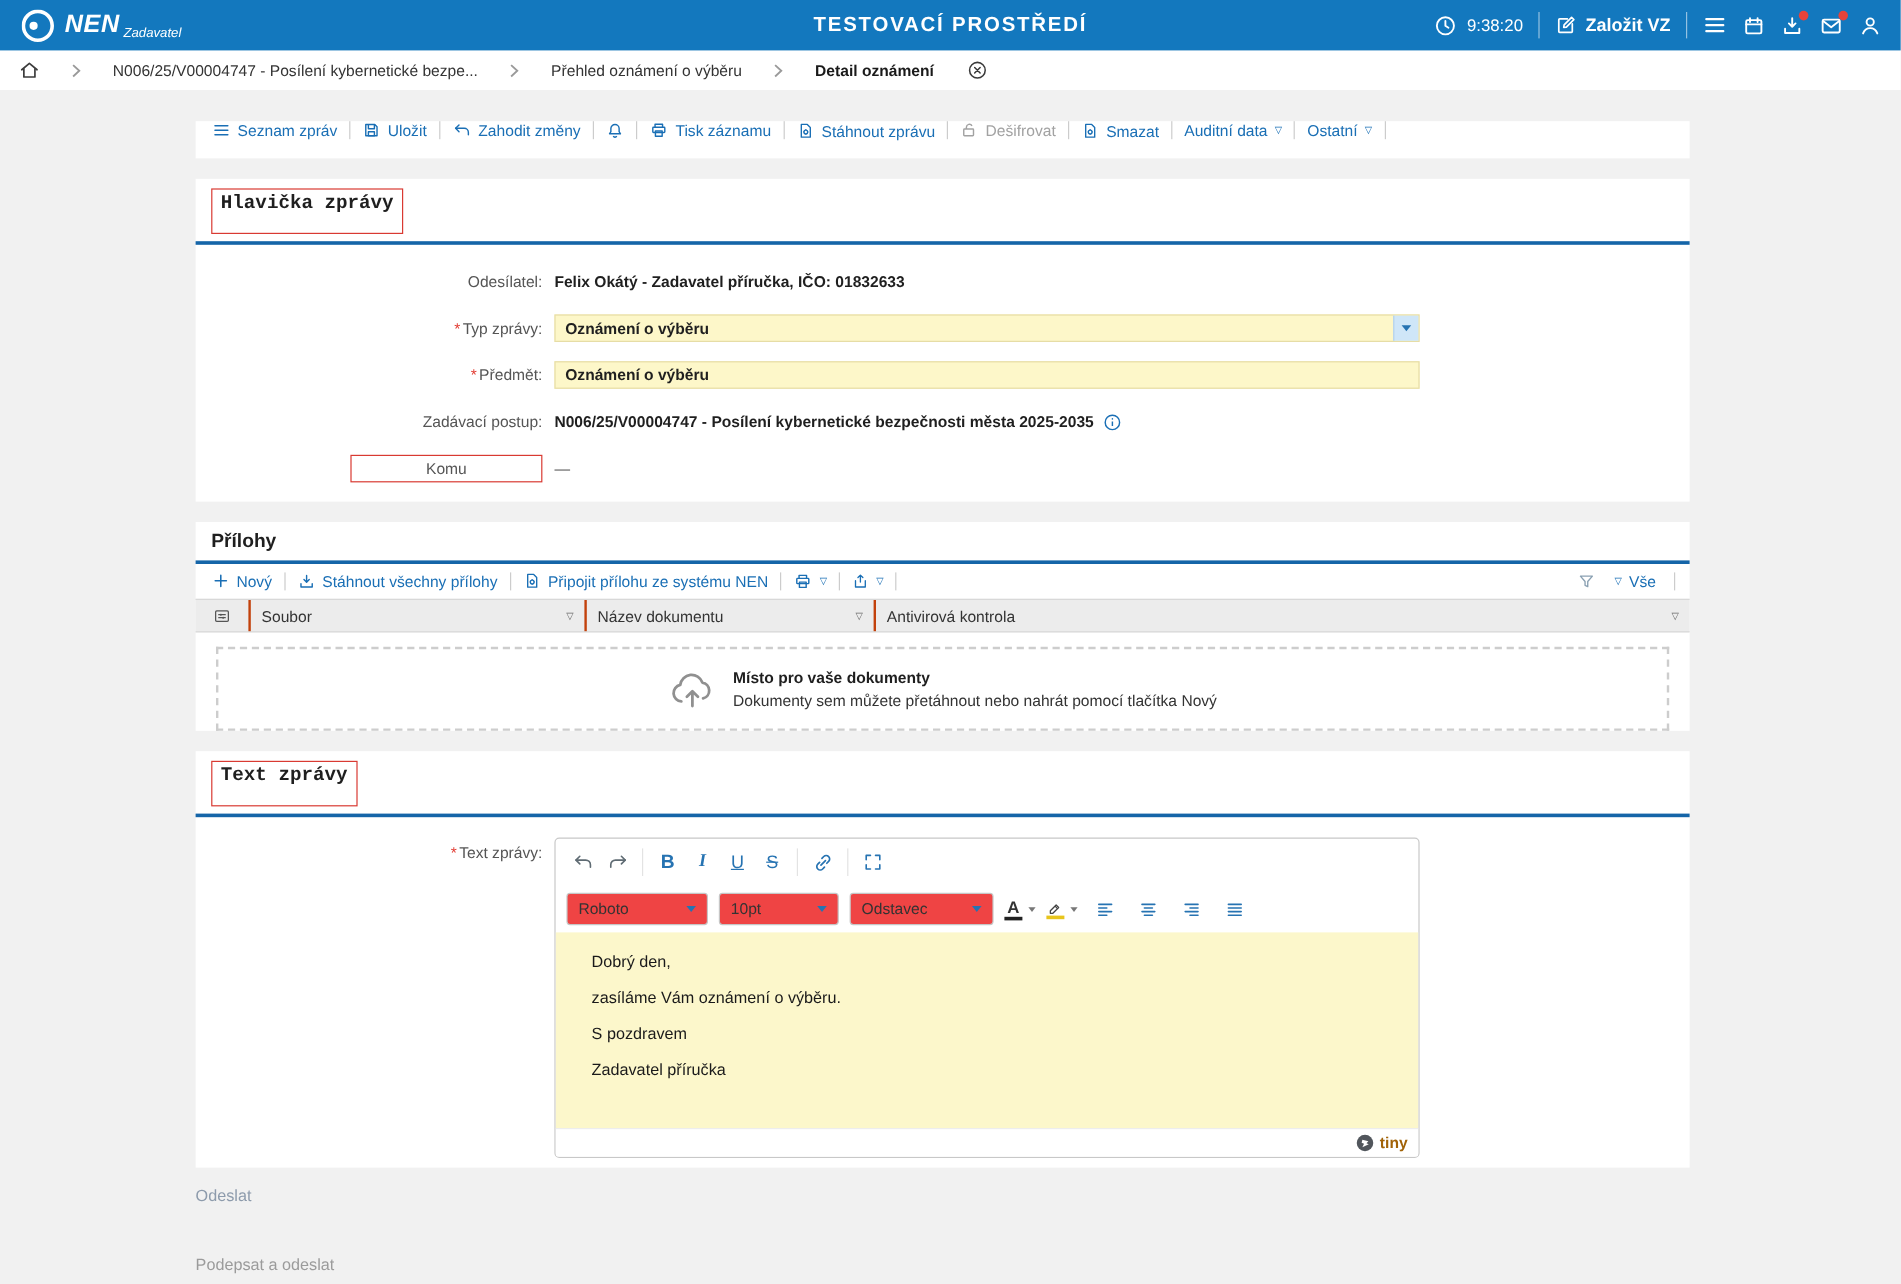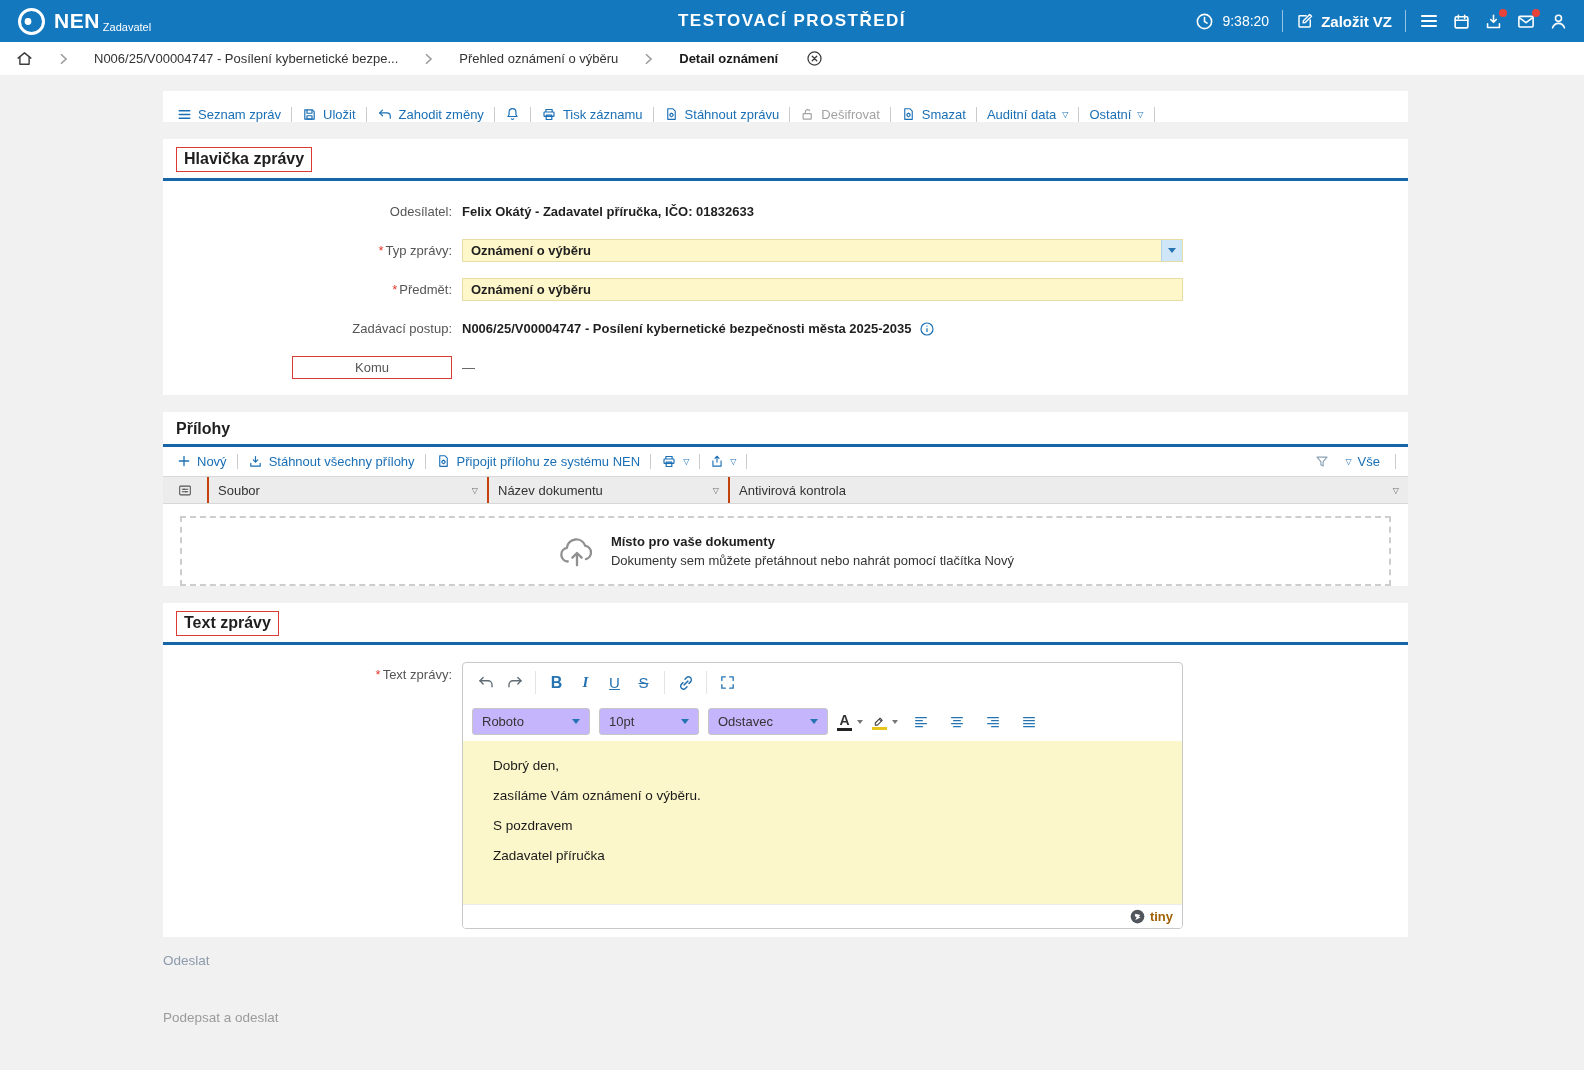--- a/index.html
+++ b/index.html
@@ -11,21 +11,21 @@
     color: #222;
   }
   svg { display: block; }
   [data-interactable="true"] { cursor: pointer; }
 
   
   .topbar {
     height: 42px; background: #1378be; color: #fff;
     display: flex; align-items: center; padding: 0 16px 0 18px; position: relative;
   }
-  .topbar-left { display: flex; align-items: flex-start; }
+  .topbar-left { display: flex; align-items: center; font-style: italic; }
   .logo { margin-top: 1px; }
   .brand { font-size: 21px; font-weight: bold; letter-spacing: .5px; margin-left: 9px; line-height: 28px; }
   .brand-sub { font-size: 11px; margin-left: 3px; margin-top: 14px; }
   .topbar-title {
     position: absolute; left: 50%; transform: translateX(-50%);
     font-weight: bold; font-size: 17px; letter-spacing: 1.5px;
   }
   .topbar-right { margin-left: auto; display: flex; align-items: center; gap: 13px; }
   .tb-sep { width: 1px; height: 22px; background: rgba(255,255,255,.55); }
   .time { font-size: 14px; margin-left: -5px; }
@@ -39,31 +39,31 @@
     padding: 0 16px; gap: 26px; font-size: 13px; color: #333;
   }
   .bc-item.current { font-weight: bold; color: #1a1a1a; }
   .bc-close { margin-left: 2px; }
 
   
   .content { width: 1245px; margin-left: 163px; }
   .card { background: #fff; }
 
   
-  .toolbar-card { margin-top: 16px; height: 31px; display: flex; align-items: flex-end; padding: 0 4px; }
+  .toolbar-card { margin-top: 26px; height: 31px; display: flex; align-items: flex-start; padding: 0 4px; }
   .tlink { display: inline-flex; align-items: center; gap: 6px; color: #1a6fb5; font-size: 13px; padding: 0 10px; white-space: nowrap; }
   .tlink.disabled { color: #a2a2a2; }
   .tsep { width: 1px; height: 15px; background: #ccc; flex: none; }
   .caret-char { font-size: 8px; line-height: 1; margin-top: 1px; }
 
   
   .section { margin-top: 17px; }
   .section-head { padding: 8px 13px 6px; }
   .section-title { font-size: 16px; font-weight: bold; color: #1f1f1f; display: inline-block; }
-  .red-box { border: 1px solid #d93a32; padding: 2px 7px 3px; }
+  .red-box { border: 1px solid #d93a32; padding: 2px 7px 16px; font-family: Liberation Mono, monospace; }
   .blue-bar { height: 3px; background: #1565a8; }
 
   
   .form { padding: 11px 0 8px; }
   .frow { display: flex; align-items: center; min-height: 39px; }
   .frow.top { align-items: flex-start; padding-top: 6px; }
   .flabel {
     width: 299px; flex: none; display: flex; justify-content: flex-end; align-items: center;
     padding-right: 10px; color: #555; font-size: 13px; gap: 2px;
   }
@@ -113,21 +113,21 @@
   .ed-row { height: 39px; display: flex; align-items: center; padding: 0 9px; gap: 2px; }
   .ed-row2 { gap: 9px; }
   .ed-btn { min-width: 27px; height: 27px; display: flex; align-items: center; justify-content: center; color: #2673b2; border-radius: 3px; }
   .ed-btn.gray { color: #5f6b73; }
   .ed-sep { width: 1px; height: 23px; background: #e3e3e3; margin: 0 5px; flex: none; }
   .ed-b { font-weight: bold; font-size: 16px; }
   .ed-i { font-style: italic; font-weight: bold; font-size: 15px; font-family: "Liberation Serif", serif; }
   .ed-u { text-decoration: underline; font-size: 15px; }
   .ed-s { text-decoration: line-through; font-size: 15px; }
   .ed-select {
-    height: 27px; border: 1px solid #c6c6c6; border-radius: 3px; background: #c4b5fd;
+    height: 27px; border: 1px solid #c6c6c6; border-radius: 3px; background: #ef4444;
     display: flex; align-items: center; justify-content: space-between;
     padding: 0 9px; font-size: 13px; color: #333;
   }
   .sel-font { width: 118px; } .sel-size { width: 100px; } .sel-block { width: 120px; }
   .ed-color { display: flex; align-items: center; gap: 5px; }
   .color-a { display: flex; flex-direction: column; align-items: center; }
   .color-a .glyph { font-weight: bold; font-size: 14px; line-height: 14px; color: #333; }
   .color-a .swatch { width: 15px; height: 3px; margin-top: 1px; background: #222; }
   .color-a .swatch.hl { background: #e8c51c; }
   .ed-content { background: #fcf7cb; min-height: 163px; padding: 2px 14px; }

